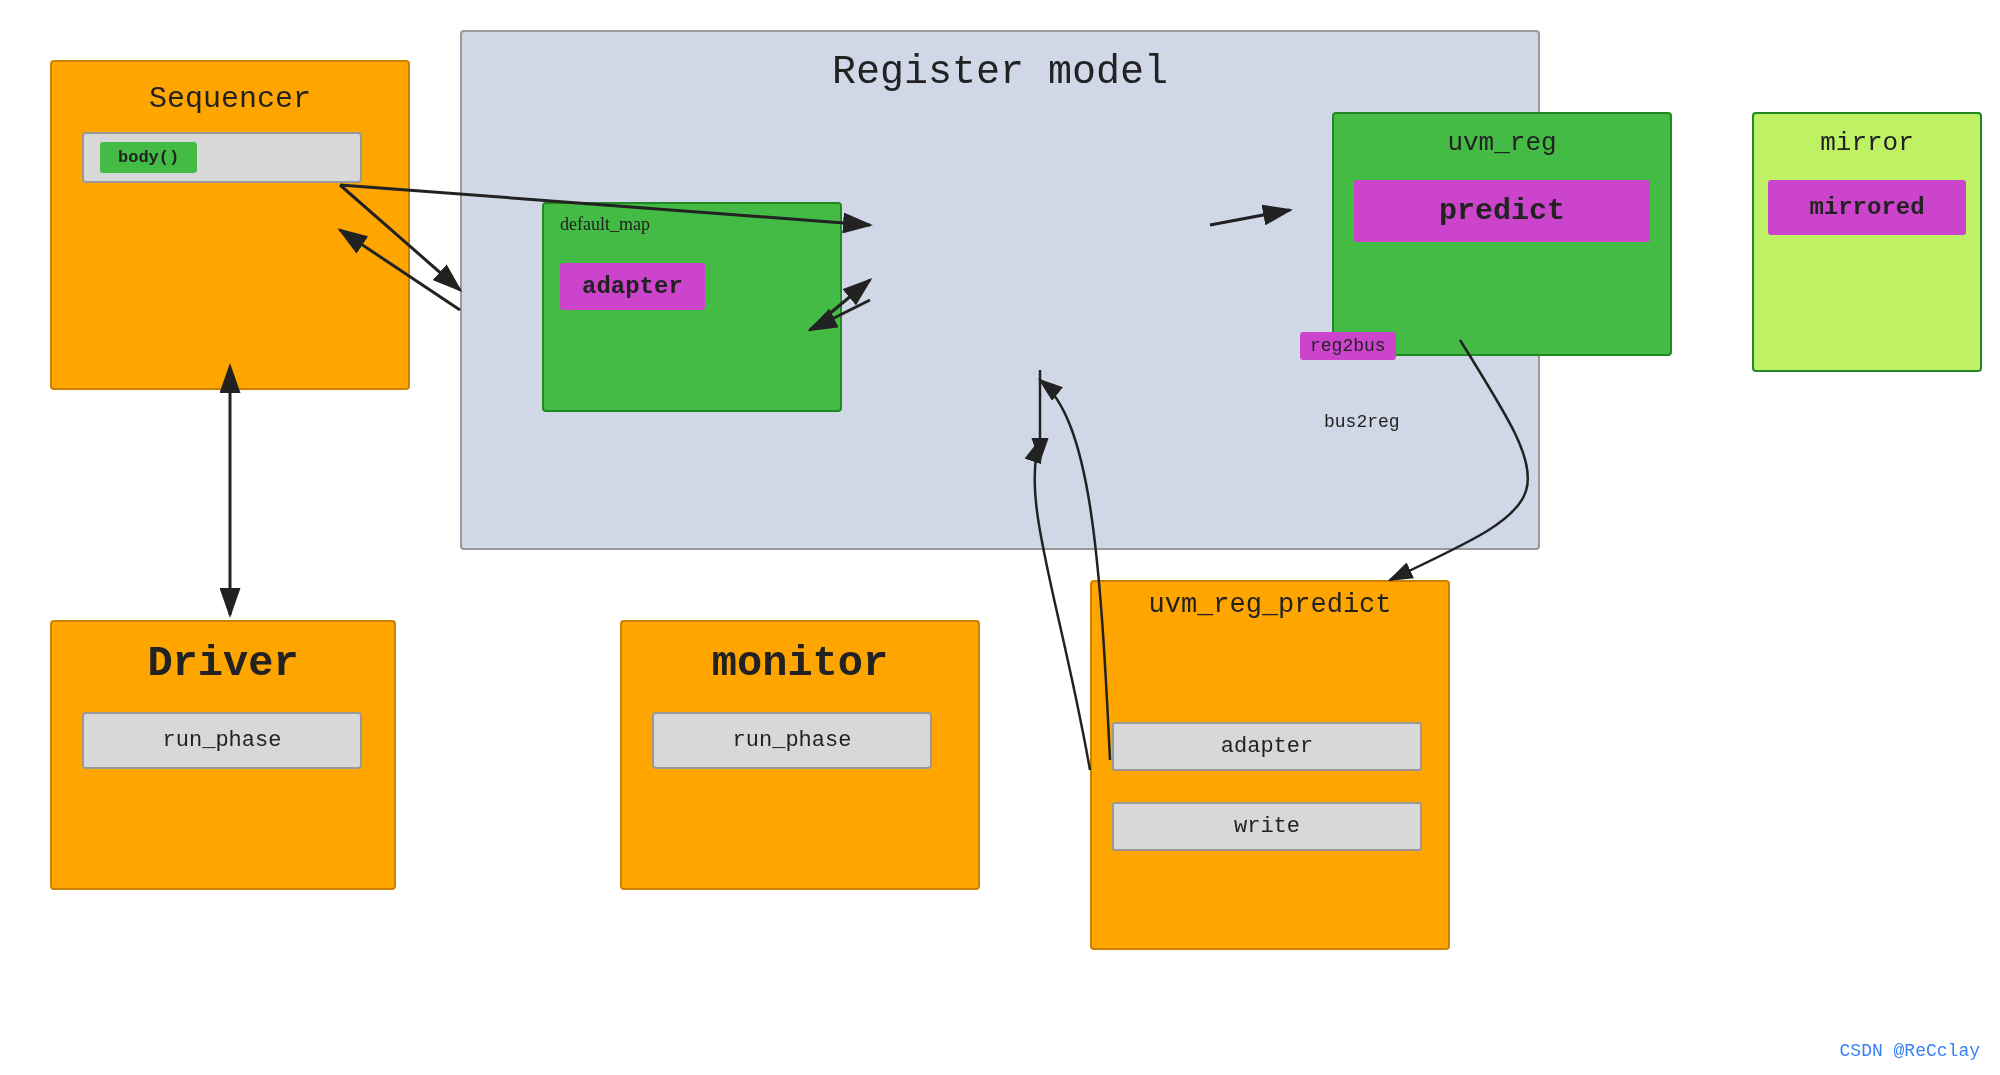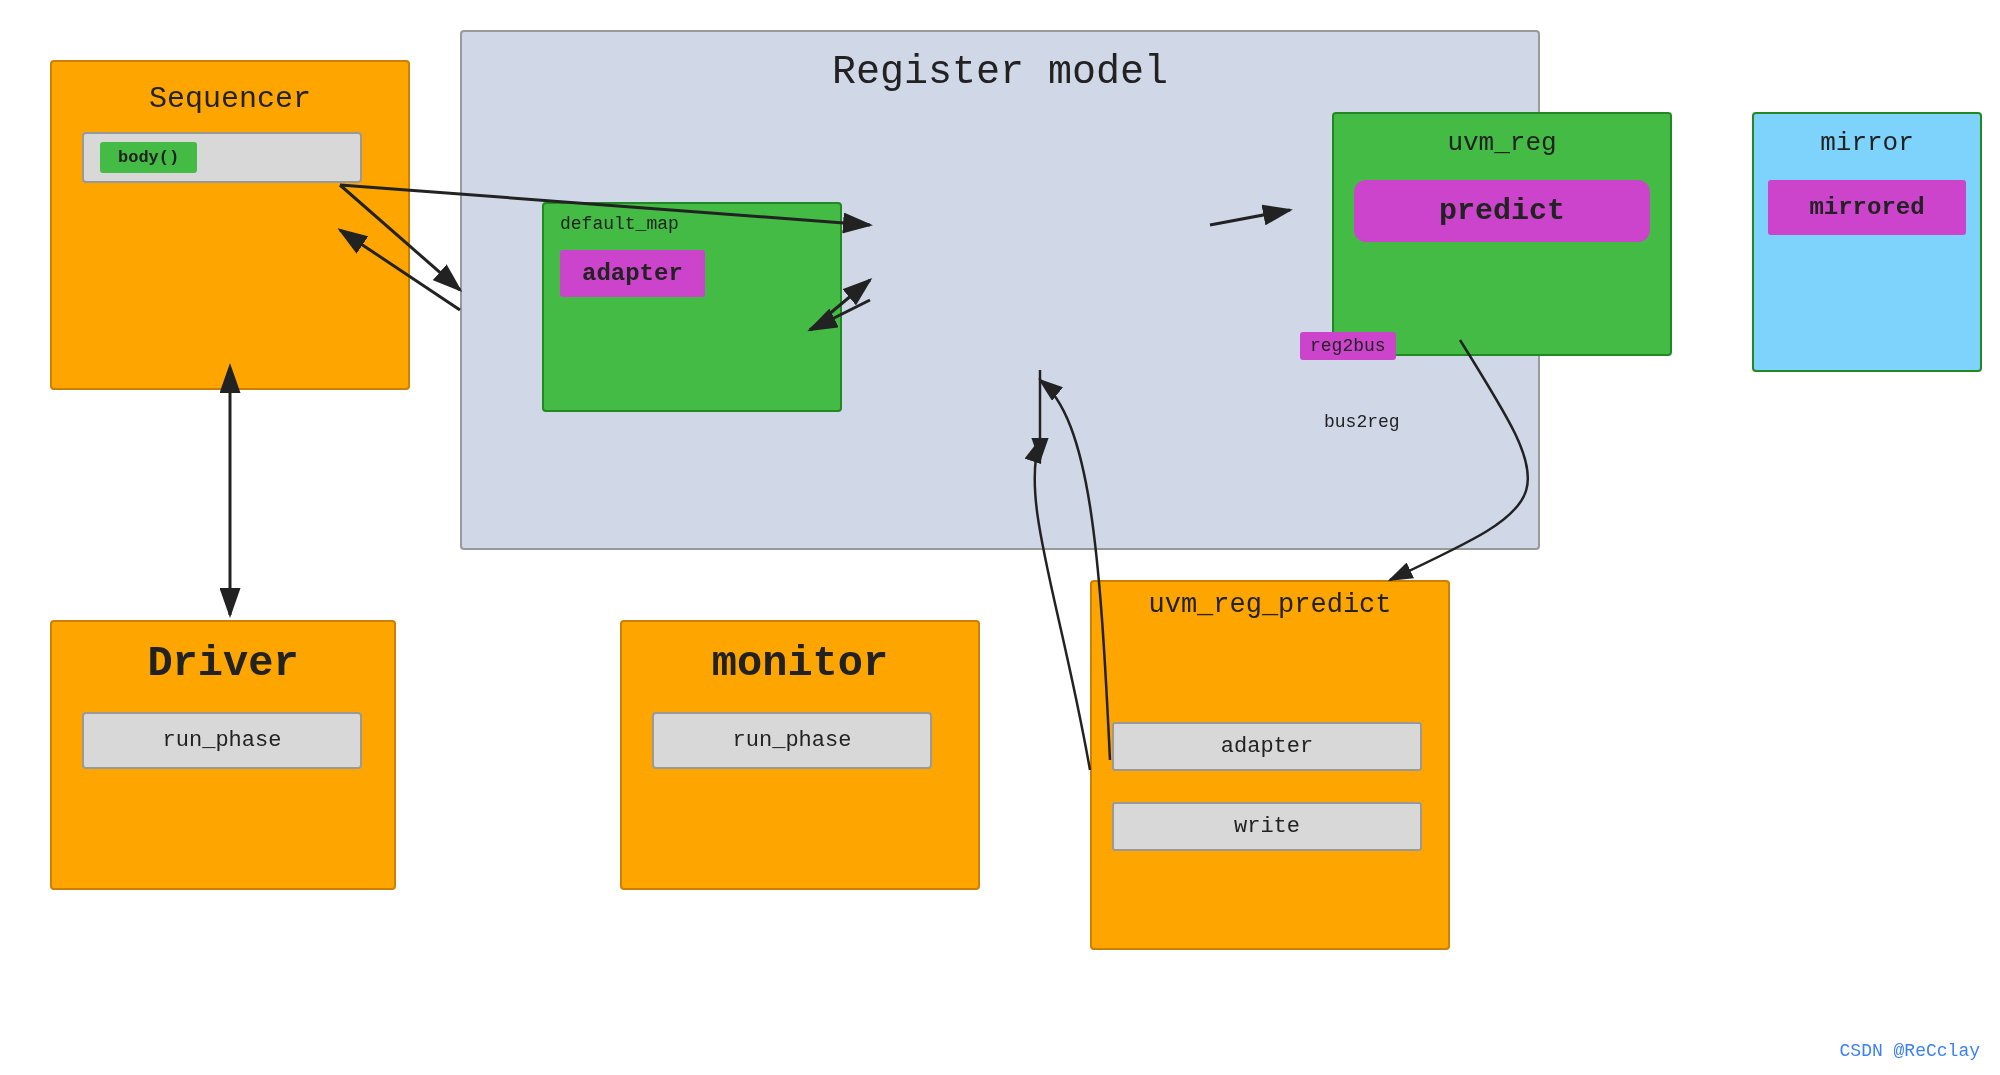--- a/index.html
+++ b/index.html
@@ -199,22 +199,23 @@
       top: 200px;
       width: 320px;
       height: 200px;
       background: #44bb44;
       border: 2px solid #228822;
       border-radius: 4px;
       padding: 10px 16px;
     }
     .default-map-label {
       font-size: 18px;
-      font-family: Liberation Mono, monospace;
-      color: #222;
+      font-family: Liberation Serif, serif;
+      color: #222;
+      margin-bottom: 12px;
     }
     .adapter-purple {
       background: #cc44cc;
       color: #222;
       font-size: 24px;
       font-family: 'Courier New', monospace;
       padding: 10px 22px;
       border-radius: 3px;
       display: inline-block;
       margin-top: 16px;
@@ -245,32 +246,32 @@
     .predict-purple {
       position: absolute;
       top: 66px;
       left: 20px;
       right: 20px;
       background: #cc44cc;
       color: #222;
       font-size: 30px;
       font-family: 'Courier New', monospace;
       padding: 14px 10px;
-      border-radius: 12px;
+      border-radius: 3px;
       text-align: center;
       font-weight: bold;
     }
     
     .mirror-box {
       position: absolute;
       left: 1290px;
       top: 80px;
       width: 230px;
       height: 260px;
-      background: #7dd3fc;
+      background: #bef264;
       border: 2px solid #228822;
       border-radius: 4px;
     }
     .mirror-title {
       position: absolute;
       top: 14px;
       left: 50%;
       transform: translateX(-50%);
       font-size: 26px;
       font-family: 'Courier New', monospace;

